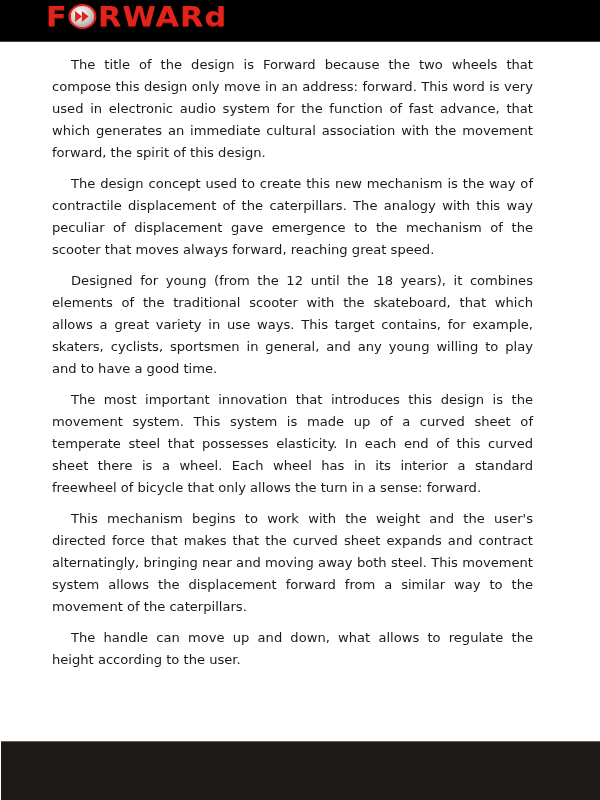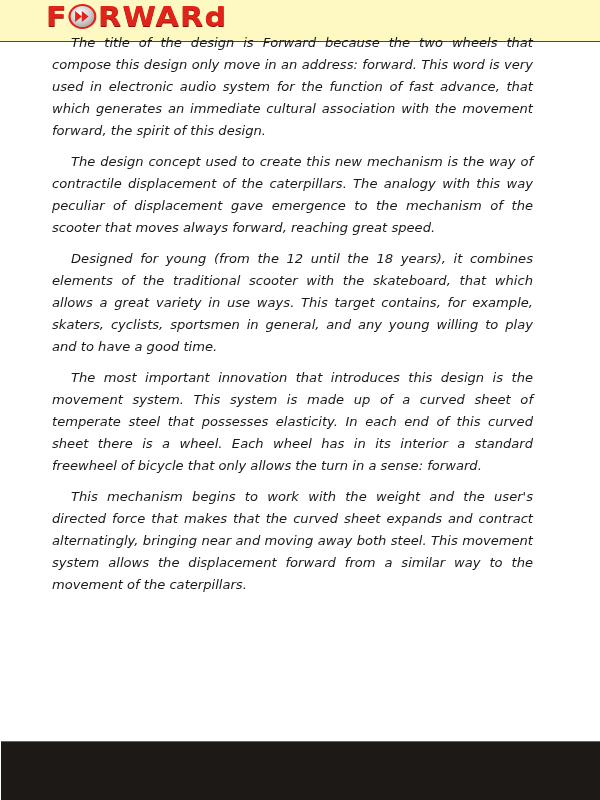--- a/index.html
+++ b/index.html
@@ -3,21 +3,21 @@
 <meta charset="utf-8">
 <style>
   html, body { margin: 0; padding: 0; }
   body {
     width: 600px; height: 800px; position: relative; overflow: hidden;
     background: #ffffff;
     font-family: "DejaVu Sans", sans-serif;
   }
   .header {
     position: absolute; left: 0; top: 0; width: 600px; height: 41px;
-    background: #fef9c3;
+    background: #000000;
     border-bottom: 1px solid #4a4540;
   }
   .logo {
     position: absolute; left: 46px; top: 3px; height: 28px;
     display: flex; align-items: center;
   }
   .logo-text {
     font-family: "DejaVu Sans", sans-serif;
     font-weight: bold; font-size: 27px; letter-spacing: 1px;
     color: #e2231a;
@@ -28,22 +28,22 @@
   .logo-f { display: inline-block; }
   .logo-o {
     display: inline-block; width: 25px; height: 25px; border-radius: 50%;
     background: radial-gradient(circle at 40% 35%, #ffffff 0%, #d4d4d4 45%, #8a8a8a 100%);
     border: 2px solid #e2231a; box-sizing: border-box;
     position: relative; vertical-align: middle; margin: 0 1px;
     top: -2px;
   }
   .logo-o svg { position: absolute; left: 2px; top: 2px; }
   .content {
-    position: absolute; left: 52px; top: 32px; width: 481px;
-    font-size: 13.1px; line-height: 22px; color: #1a1a1a; font-style: italic;
+    position: absolute; left: 52px; top: 54px; width: 481px;
+    font-size: 13.1px; line-height: 22px; color: #1a1a1a;
   }
   .content p {
     margin: 0 0 9px 0; text-align: justify; text-indent: 19px;
   }
   .footer {
     position: absolute; left: 1px; top: 741px; width: 599px; height: 59px;
     background: #1d1916;
     border-top: 1px solid #6b645c;
   }
 </style>
@@ -60,15 +60,16 @@
     </span>
   </div>
 </div>
 
 <div class="content">
   <p>The title of the design is Forward because the two wheels that compose this design only move in an address: forward. This word is very used in electronic audio system for the function of fast advance, that which generates an immediate cultural association with the movement forward, the spirit of this design.</p>
   <p>The design concept used to create this new mechanism is the way of contractile displacement of the caterpillars. The analogy with this way peculiar of displacement gave emergence to the mechanism of the scooter that moves always forward,  reaching great speed.</p>
   <p>Designed for young (from the 12 until the 18 years), it combines elements of the traditional scooter with the skateboard, that which allows a great variety in use ways. This target contains, for example, skaters, cyclists, sportsmen in general, and any young willing to play and to have a good time.</p>
   <p>The most important innovation that introduces this design is the movement system. This system is made up of a curved sheet of temperate steel that possesses elasticity. In each end of this curved sheet there is a wheel. Each wheel has in its interior a standard freewheel of bicycle that only allows the turn in a sense: forward.</p>
   <p> This mechanism begins to work with the weight and the user's directed force that makes that the curved sheet expands and contract alternatingly, bringing near and moving away both steel. This movement system allows the displacement forward from a similar way to the movement of the caterpillars.</p>
+  <p>The handle can move up and down, what allows to regulate the height according to the user.</p>
 </div>
 
 <div class="footer"></div>
 
 </body></html>

